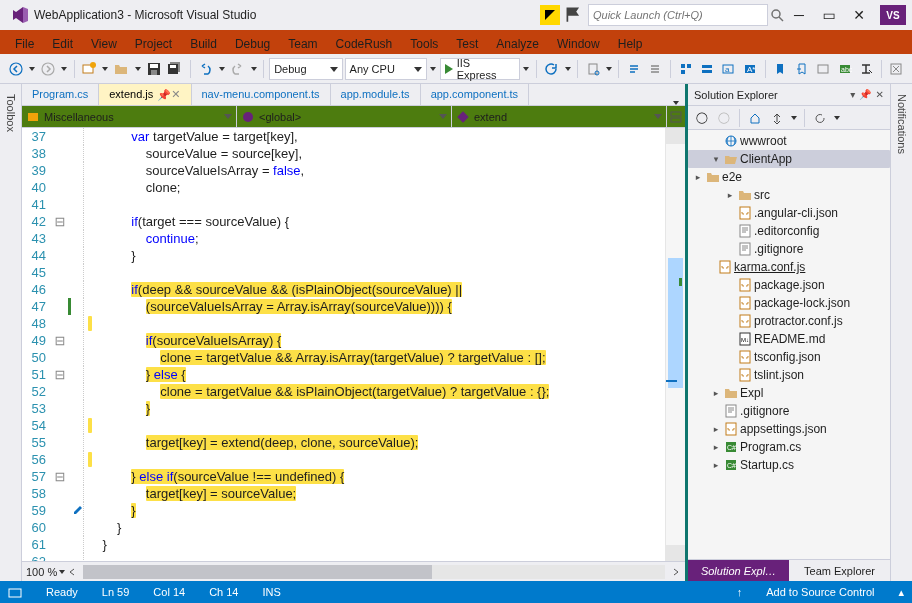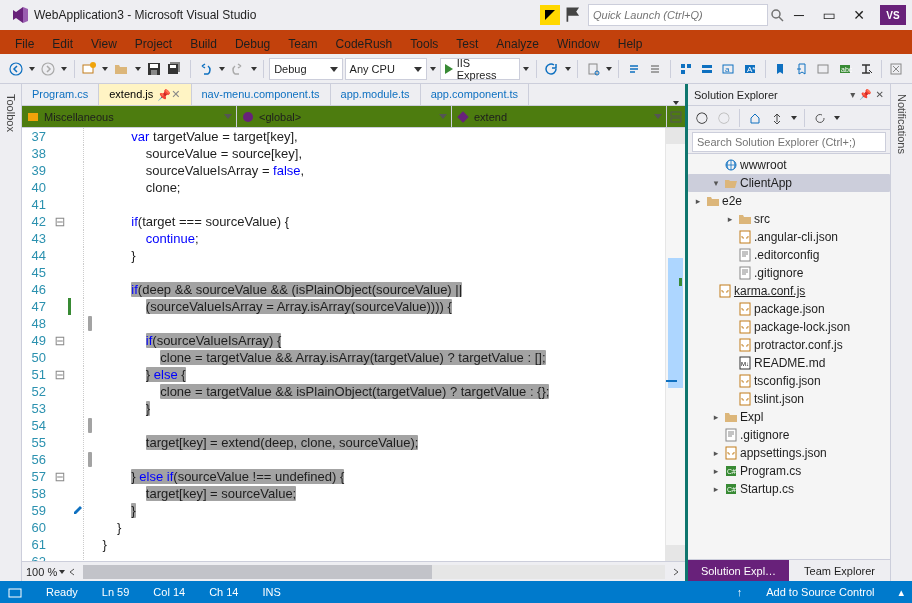--- a/index.html
+++ b/index.html
@@ -53,21 +53,21 @@
 
 
 .code-wrap { flex: 1; display: flex; background: #fff; font-family: Consolas, monospace; font-size: 13px; overflow: hidden; position: relative; }
 .code-body { flex: 1; white-space: pre; overflow: hidden; position: relative; color: #1e1e1e; }
 .line { height: 17px; line-height: 17px; display: flex; }
 .lnum { display: inline-block; width: 30px; text-align: right; color: #2b91af; padding-right: 6px; }
 .fold { width: 16px; text-align: center; color: #888; }
 .outline { width: 16px; border-right: 1px dotted #ccc; text-align: center; color: #888; font-size: 10px; }
 .txt { flex: 1; padding-left: 4px; }
 .kw { color: #0000ff; }
-.sel { background: #a3a3a3; border-radius: 1px; }
+.sel { background: #fde047; border-radius: 1px; }
 
 
 .vscroll { width: 20px; border-left: 1px solid #e6e6e6; background: #f6f6f6; position: relative; }
 .scroll-arrow-top, .scroll-arrow-bot { height: 16px; background: #e6e6e6; }
 .sel-marker { position: absolute; left: 2px; right: 2px; background: #add6ff; }
 .caret-marker { position: absolute; left: 0; right: 8px; height: 2px; background: #0e70c0; }
 .change-marker { position: absolute; right: 3px; width: 3px; background: #388a34; }
 
 
 .zoombar { height: 20px; background: #eeeef2; border-top: 1px solid #cccedb; display: flex; align-items: center; padding: 0 4px; font-size: 11px; }
@@ -83,21 +83,21 @@
 .panel-search input { width: 100%; height: 20px; border: 1px solid #cccedb; font-size: 11px; padding: 0 4px; color: #717171; }
 .tree { flex: 1; background: #f5f5f5; overflow: hidden; font-size: 12px; padding: 2px 0; }
 .tn { height: 18px; display: flex; align-items: center; gap: 2px; padding-left: 4px; white-space: nowrap; }
 .tn.sel { background: #cccedb; }
 .exp { width: 12px; display: inline-flex; justify-content: center; color: #555; font-size: 9px; }
 .exp.open::before { content: '▾'; }
 .exp.closed::before { content: '▸'; }
 .ficon { width: 14px; height: 14px; flex-shrink: 0; }
 .panel-tabs { height: 22px; display: flex; border-top: 1px solid #cccedb; }
 .ptab { flex: 1; font-size: 11px; display: flex; align-items: center; justify-content: center; background: #eeeef2; }
-.ptab.active { background: #68217a; color: #fff; }
+.ptab.active { background: #68217a; color: #fff; font-style: italic; }
 
 .rsidebar { width: 22px; background: #eeeef2; border-left: 1px solid #cccedb; display: flex; justify-content: center; padding-top: 6px; }
 
 
 .status { height: 22px; background: #007acc; color: #fff; display: flex; align-items: center; padding: 0 8px; font-size: 11px; gap: 24px; }
 .status-spacer { flex: 1; }
 
 svg { display: block; }
 </style>
 </head>
@@ -418,23 +418,20 @@
         </div>
       <div class="tb-dd"></div>
       <div class="tb-sep"></div>
       <div class="ptb-btn">
           <svg width="12" height="12">
             <path d="M10 6a4 4 0 1 1-2-3" fill="none" stroke="#555"></path>
           </svg>
         </div>
       <div class="tb-dd"></div>
     </div>
-    <div class="panel-search">
-      <input placeholder="Search Solution Explorer (Ctrl+;)" style="">
-    </div>
     <div class="tree" id="se-tree">
         <div class="tn" style="padding-left: 22px;">
           <span class="exp "></span>
           <span class="ficon">
             <svg width="14" height="14" viewBox="0 0 14 14">
               <circle cx="7" cy="7" r="5" fill="none" stroke="#0e70c0"></circle>
               <path d="M2 7h10M7 2v10M4 3a9 9 0 0 0 0 8M10 3a9 9 0 0 1 0 8" fill="none" stroke="#0e70c0" stroke-width="0.8"></path>
             </svg>
           </span>
           <span>wwwroot</span>

